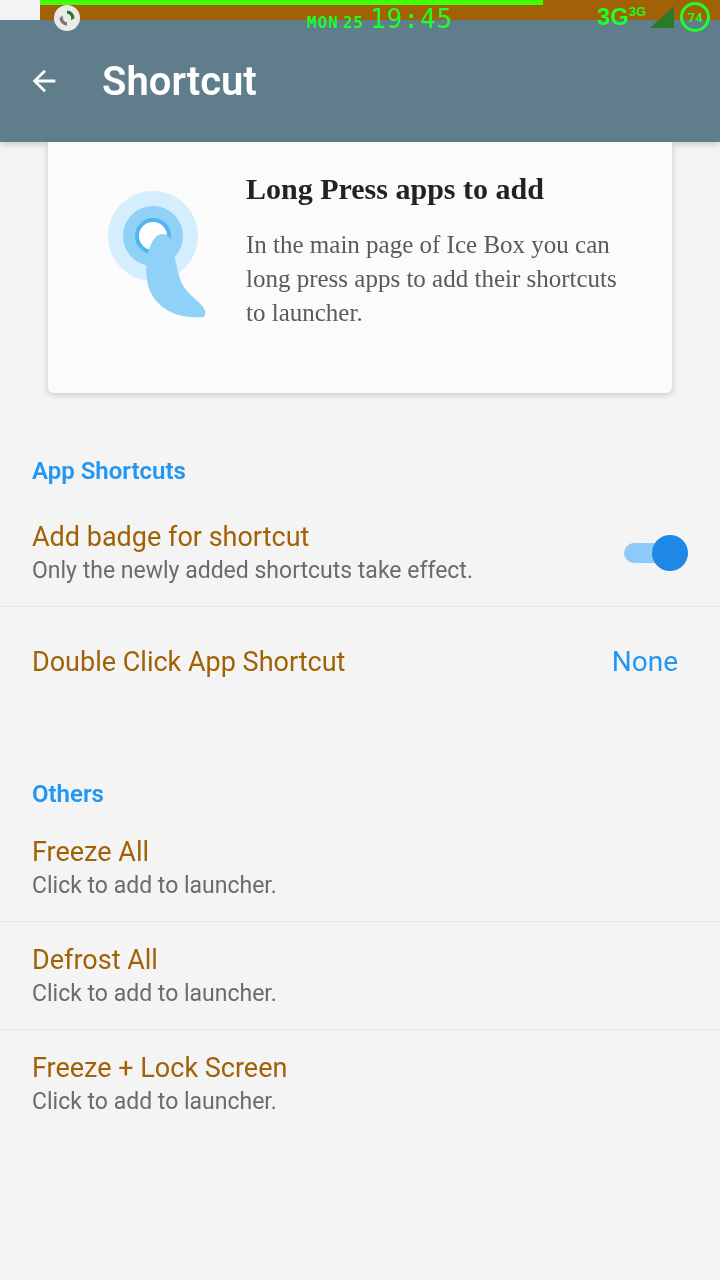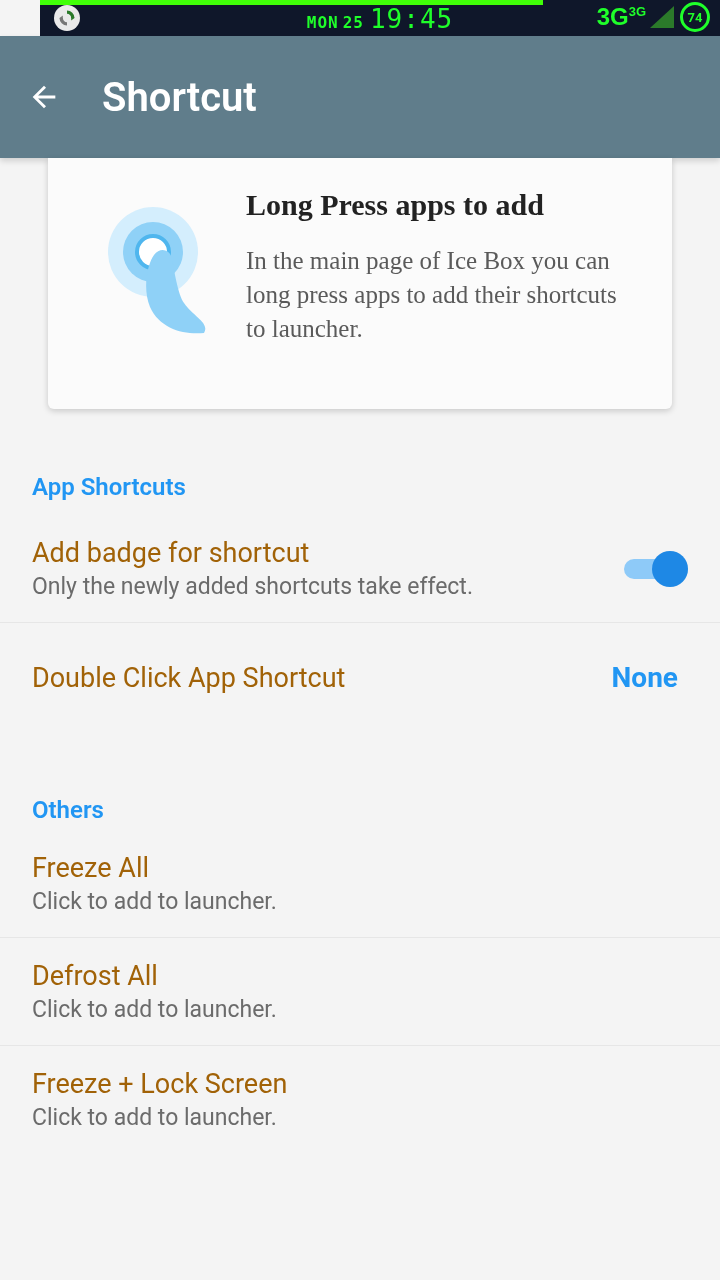--- a/index.html
+++ b/index.html
@@ -1,17 +1,17 @@
 <!DOCTYPE html>
 <html><head>
 <meta charset="utf-8">
 <style>
   * { margin:0; padding:0; box-sizing:border-box; }
   html,body { width:720px; height:1280px; font-family:Roboto,"Helvetica Neue",Arial,sans-serif; background:#f4f4f4; color:#222; overflow:hidden; }
-  .statusbar { height:36px; background:#0f172a; position:relative;margin-left:40px; }
+  .statusbar { height:20px; background:#a16207; position:relative;margin-left:40px; }
   .statusbar .progress { position:absolute; top:0; left:0; height:5px; width:74%; background:#40ff08; }
   .statusbar .time { position:absolute; left:50%; transform:translateX(-50%); top:4px; font-family:"DejaVu Sans Mono","Courier New",monospace; color:#1fff2a; font-size:26px; letter-spacing:1px; }
   .statusbar .time .day { font-size:16px; font-weight:700; margin-right:4px; }
   .statusbar .time .date { font-size:16px; font-weight:700; margin-right:6px; }
   .statusbar .right { position:absolute; right:10px; top:2px; display:flex; align-items:center; gap:6px; color:#1fff2a;text-align:right; }
   .statusbar .right .threeg { font-family:sans-serif; font-size:24px; font-weight:700; }
   .statusbar .right .threeg sup { font-size:13px; }
   .statusbar .right .signal { width:0; height:0; border-style:solid; border-width:0 0 22px 24px; border-color:transparent transparent #2b7a2a transparent; display:inline-block; margin-left:-2px;}
   .statusbar .right .battring { width:30px; height:30px; border:3px solid #1fff2a; border-radius:50%; display:flex; align-items:center; justify-content:center; font-size:13px; font-weight:700; }
   .statusbar .app-indicator { position:absolute; left:14px; top:5px; width:26px; height:26px; border-radius:50%; background:#eaeaea; display:flex; align-items:center; justify-content:center; }
@@ -26,21 +26,21 @@
   .card .text { flex:1; padding-left:8px;font-family:Liberation Serif, serif; }
   .card .text h2 { font-size:30px; font-weight:600; color:#222; margin-bottom:22px; }
   .card .text p { font-size:25px; color:#5a5a5a; line-height:1.35; margin-bottom:4px; }
 
   .section-title { color:#2196f3; font-size:24px; font-weight:600; padding:64px 32px 14px 32px; }
 
   .pref-row { padding:22px 32px 22px 32px; display:flex; align-items:center; justify-content:space-between; border-bottom:1px solid #e6e6e6; }
   .pref-row.noborder { border-bottom:none; }
   .pref-row .ptxt .ptitle { font-size:27px; color:#a16207; }
   .pref-row .ptxt .psub { font-size:23px; color:#6b6b6b; margin-top:4px; }
-  .pref-row .value { font-size:28px; color:#2196f3; font-weight:700; padding-right:10px; }
+  .pref-row .value { font-size:28px; color:#2196f3; font-weight:400; padding-right:10px; }
 
   .switch { width:64px; height:36px; position:relative; }
   .switch .track { position:absolute; top:8px; left:0; right:0; height:20px; border-radius:20px; background:#8ecaf8; }
   .switch .thumb { position:absolute; top:0; right:0; width:36px; height:36px; border-radius:50%; background:#1e88e5; }
 
   .section-title.others { padding-top:58px; padding-bottom:6px; }
 
   .touch-illus { position:relative; width:100px; height:140px; }
   .touch-illus .ring1,.touch-illus .ring2,.touch-illus .ring3 { position:absolute; border-radius:50%; }
   .touch-illus .ring1 { width:90px; height:90px; left:0; top:8px; background:#d4eefd; }

